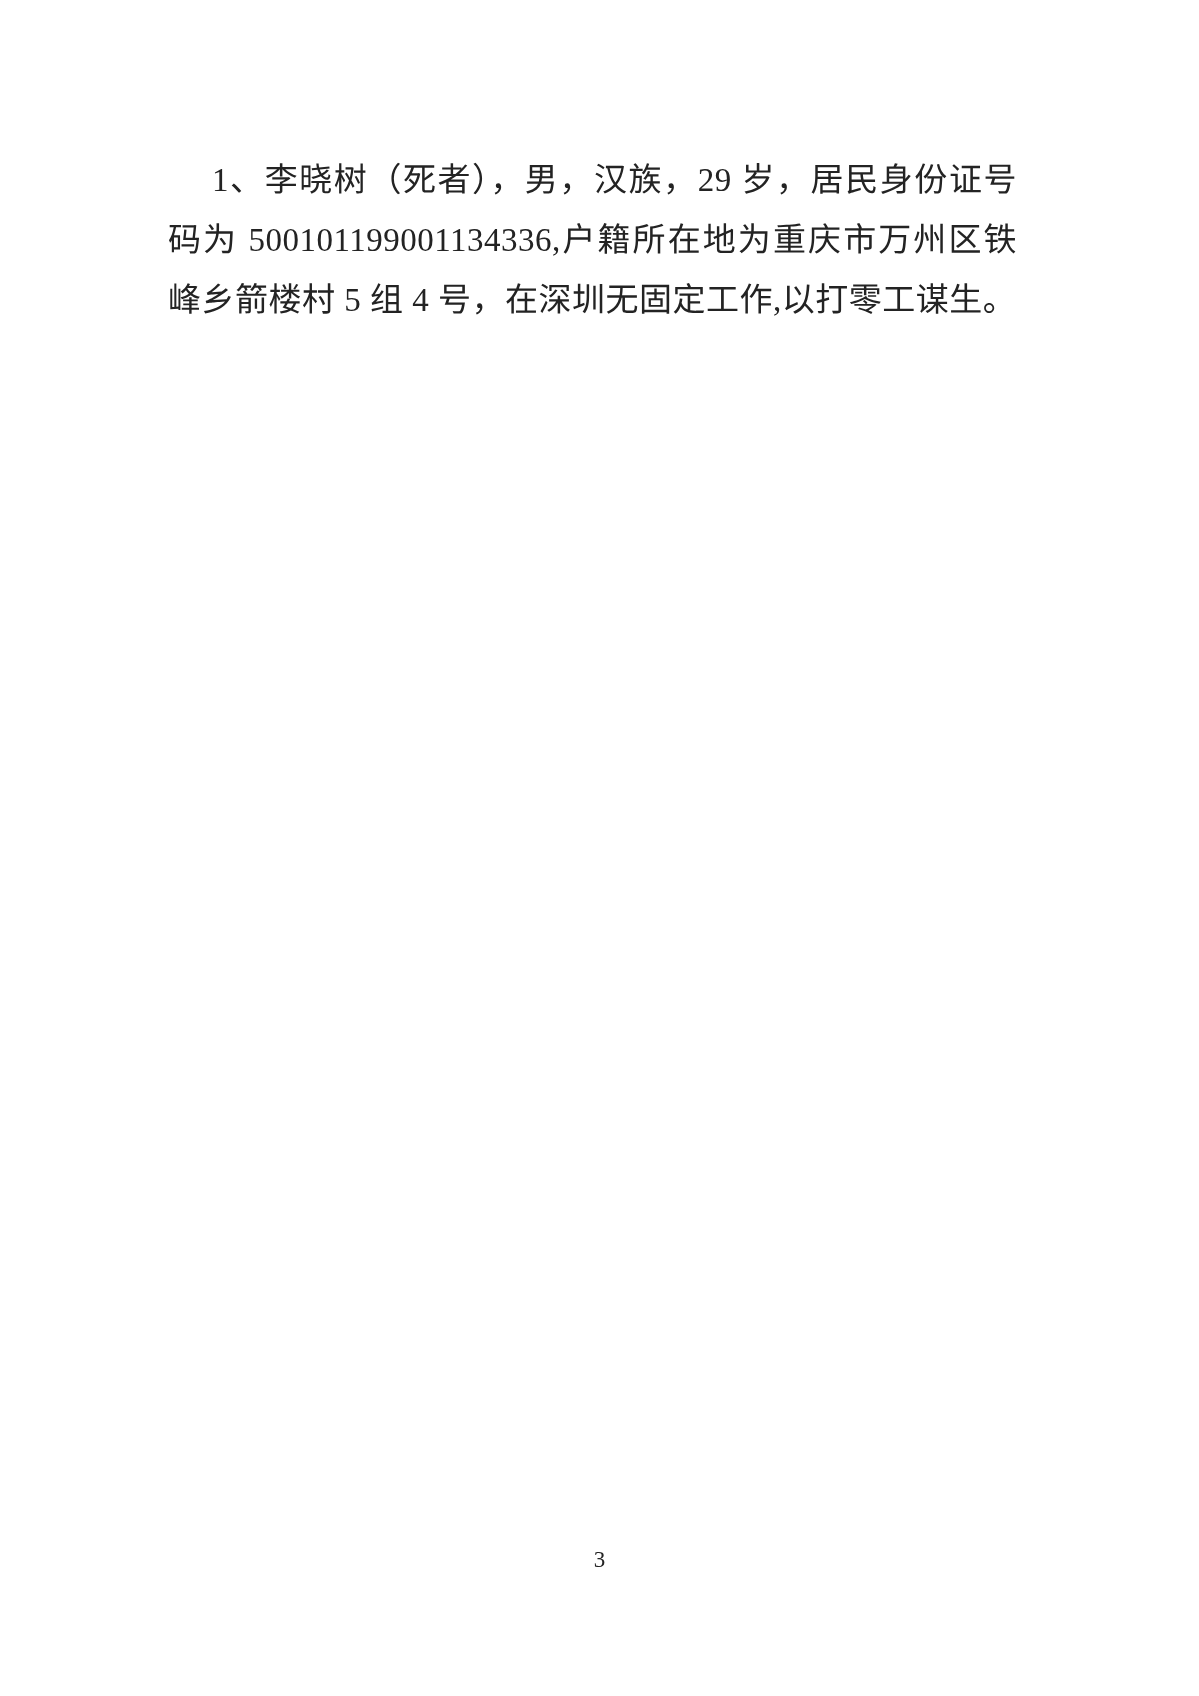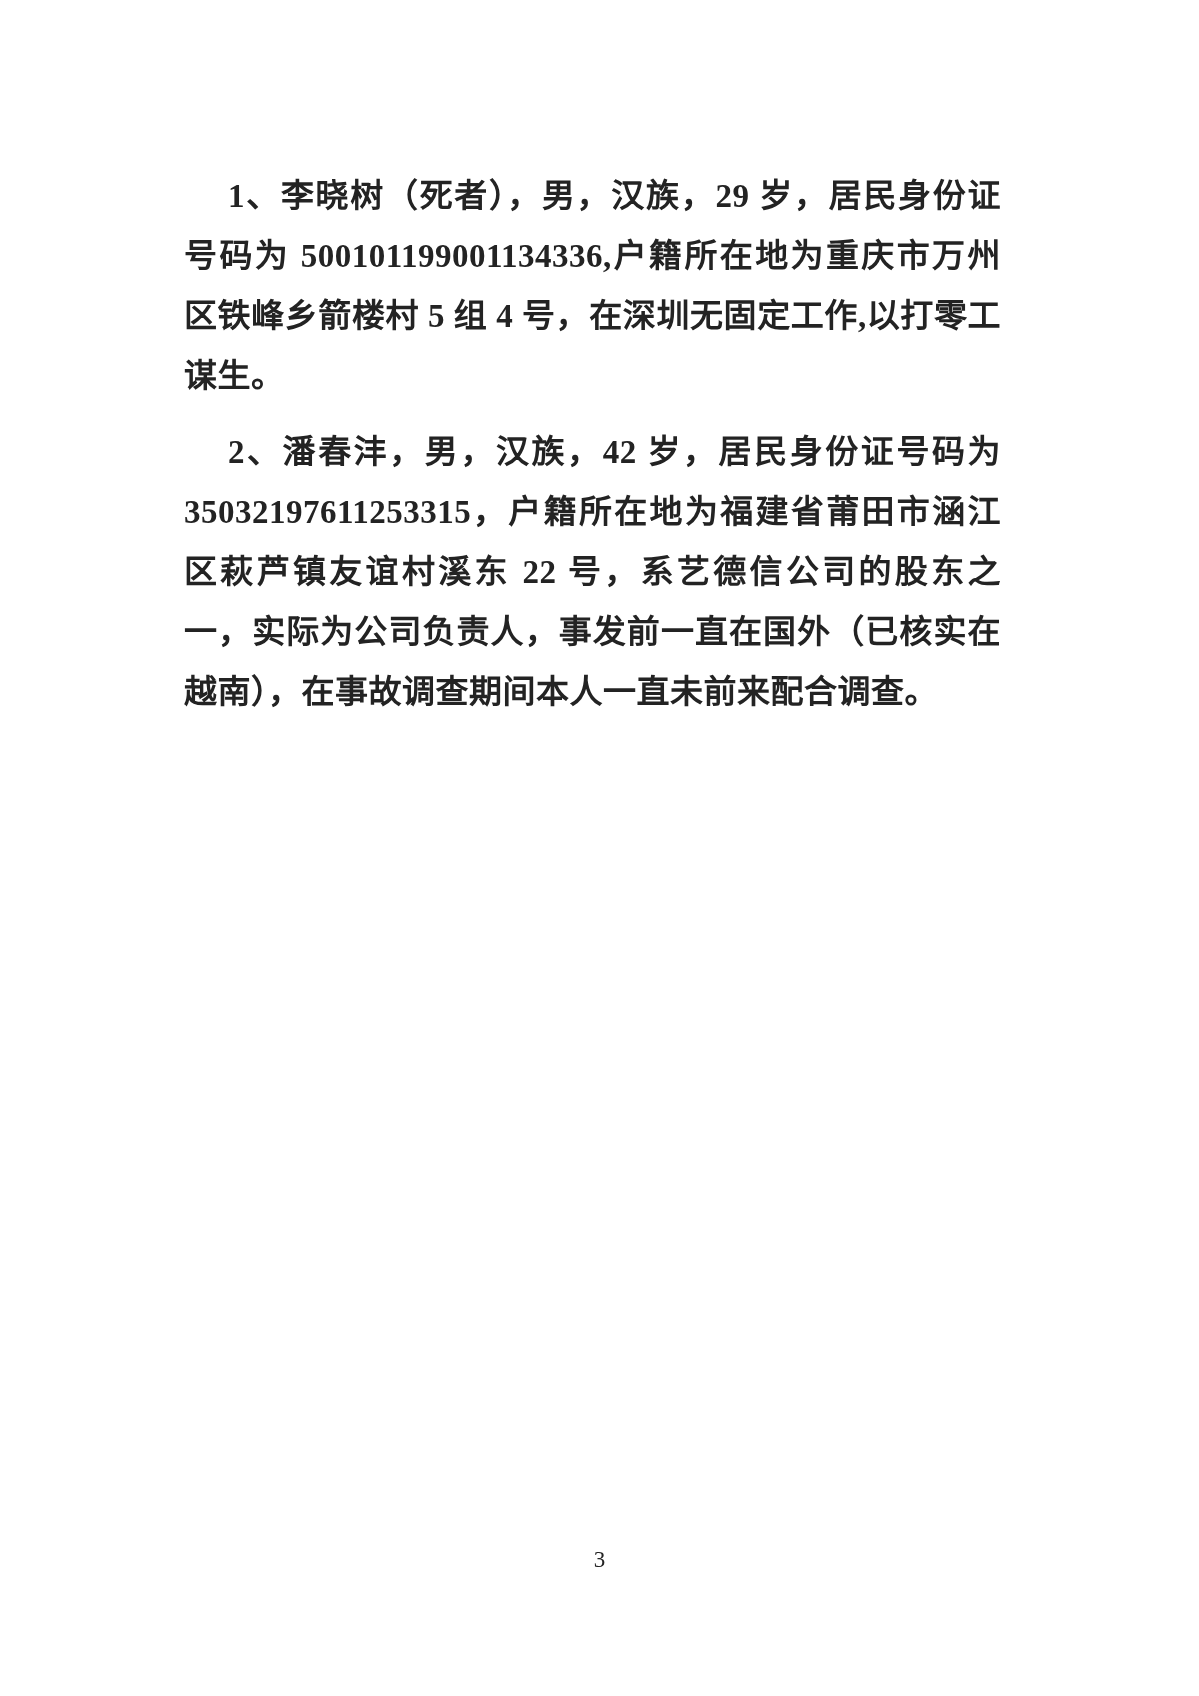--- a/index.html
+++ b/index.html
@@ -24,48 +24,46 @@
     height: 1696px;
     background: #ffffff;
   }
   .content {
     position: absolute;
     left: 168px;
     top: 150px;
     width: 849px;
   }
   .para {
-    margin: 16px;
+    margin: 0;
     font-size: 33px;
     line-height: 60px;
     text-align: justify;
     text-justify: inter-ideograph;
     text-indent: 44px;
     letter-spacing: 0.5px;
     word-break: break-word;
-    font-weight: bold;
   }
   .page-footer {
     position: absolute;
     left: 0;
     top: 1545px;
     width: 1199px;
     text-align: center;
   }
   .page-number {
     font-size: 23px;
     line-height: 30px;
     color: #232323;
   }
 </style>
 </head>
 <body>
 
 <div class="sheet">
   <main class="content">
     <p class="para">1、李晓树（死者），男，汉族，29 岁，居民身份证号码为 500101199001134336,户籍所在地为重庆市万州区铁峰乡箭楼村 5 组 4 号，在深圳无固定工作,以打零工谋生。</p>
-    <p class="para">2、潘春沣，男，汉族，42 岁，居民身份证号码为 35032197611253315，户籍所在地为福建省莆田市涵江区萩芦镇友谊村溪东 22 号，系艺德信公司的股东之一，实际为公司负责人，事发前一直在国外（已核实在越南），在事故调查期间本人一直未前来配合调查。</p>
   </main>
 
   <footer class="page-footer">
     <span class="page-number">3</span>
   </footer>
 </div>
 
 </body></html>

